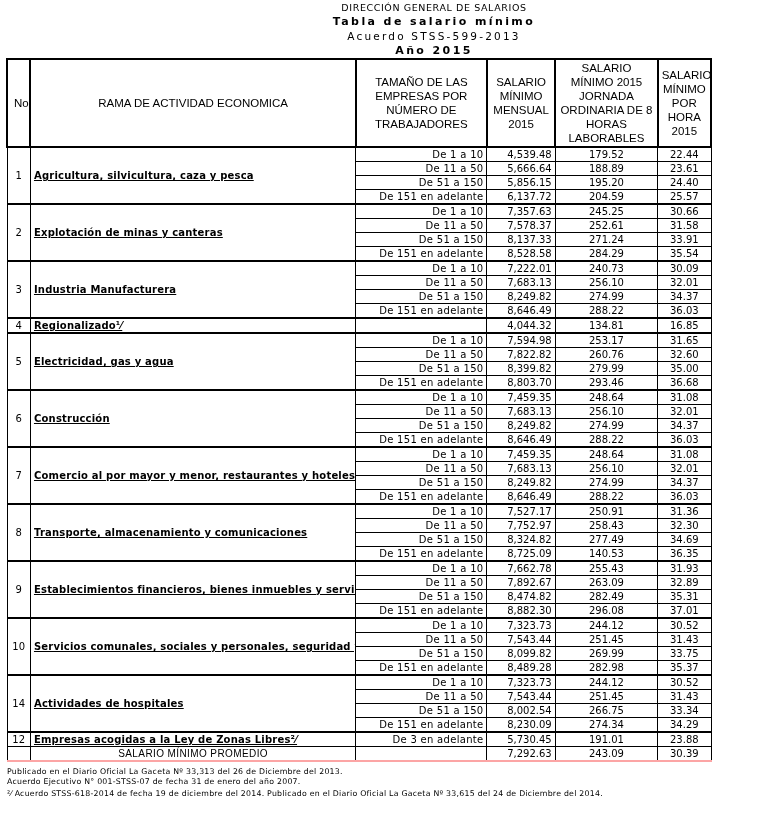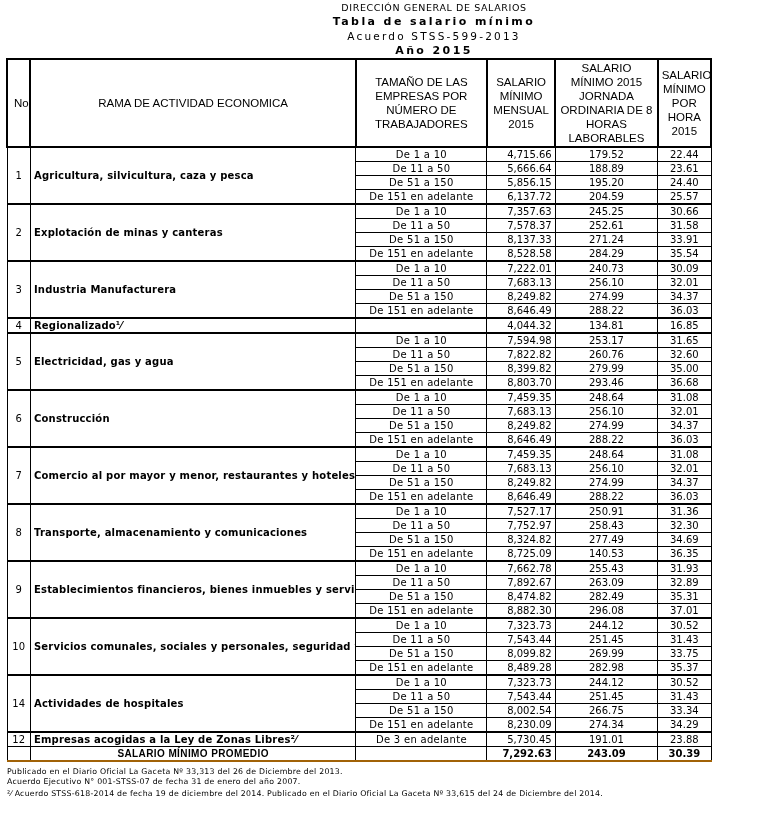--- a/index.html
+++ b/index.html
@@ -19,27 +19,27 @@
                font-size: 11.5px; line-height: 14px; white-space: normal; text-align: center;
                height: 86px; border: 2px solid #000; }
   .c-no { width: 22px; }
   .c-rama { width: 305px; }
   .c-tam { width: 123px; }
   .c-men { width: 64px; }
   .c-jor { width: 96px; }
   .c-hora { width: 50px; }
   td.no { text-align: center; border-left: 2px solid #000; border-right: 2px solid #000; font-size: 10px; }
   td.rama { text-align: left; font-weight: bold; letter-spacing: 0.2px; white-space: normal;
-            line-height: 14px; border-right: 2px solid #000; font-size: 10px; }
-  td.tam { text-align: center; letter-spacing: 0.3px; }
+            line-height: 14px; border-right: 2px solid #000; font-size: 10px; text-decoration: underline; }
+  td.tam { text-align: right; letter-spacing: 0.3px; }
   td.num { text-align: right; padding-right: 8px; }
   td.num.jor, td.num.hora { text-align: center; padding-right: 3px; }
   td.hora { border-right: 2px solid #000; }
   tr.grp-start td { border-top: 2px solid #000; }
-  tr.total td { font-weight: bold; border-bottom: 2px solid #a16207; }
+  tr.total td { font-weight: normal; border-bottom: 2px solid #fca5a5; }
   td.total-label { text-align: center; font-family: "Liberation Sans", sans-serif; font-size: 11.5px;
                    letter-spacing: 0.4px; border-right: 2px solid #000; }
   .notes { position: absolute; left: 7px; top: 767px; font-size: 7.8px; line-height: 10.2px;
            letter-spacing: 0.25px; width: 760px; }
   .notes div { white-space: nowrap; }
   .notes .n3 { margin-top: 2px; }
 </style>
 </head>
 <body>
 
@@ -65,21 +65,21 @@
       <th>SALARIO MÍNIMO MENSUAL 2015</th>
       <th>SALARIO MÍNIMO 2015 JORNADA ORDINARIA DE 8 HORAS LABORABLES</th>
       <th>SALARIO MÍNIMO POR HORA 2015</th>
     </tr>
   </thead>
   <tbody id="tbody">
       <tr class="grp-start">
         <td class="no" rowspan="4">1</td>
         <td class="rama" rowspan="4">Agricultura, silvicultura, caza y pesca</td>
         <td class="tam">De 1 a 10</td>
-        <td class="num">4,715.66</td>
+        <td class="num">4,539.48</td>
         <td class="num jor">179.52</td>
         <td class="num hora">22.44</td>
       </tr>
       <tr>
         <td class="tam">De 11 a 50</td>
         <td class="num">5,666.64</td>
         <td class="num jor">188.89</td>
         <td class="num hora">23.61</td>
       </tr>
       <tr>

